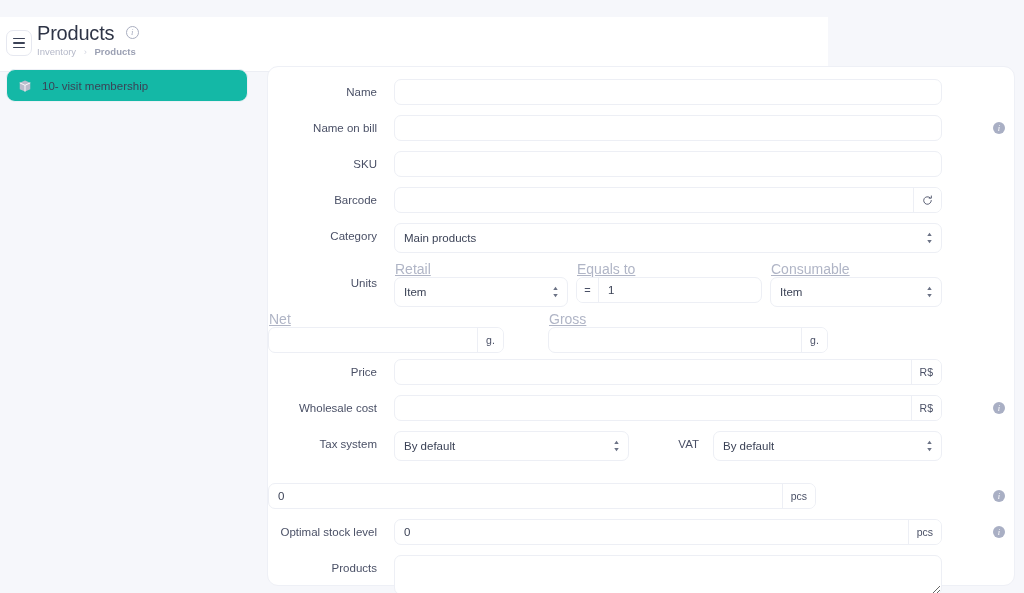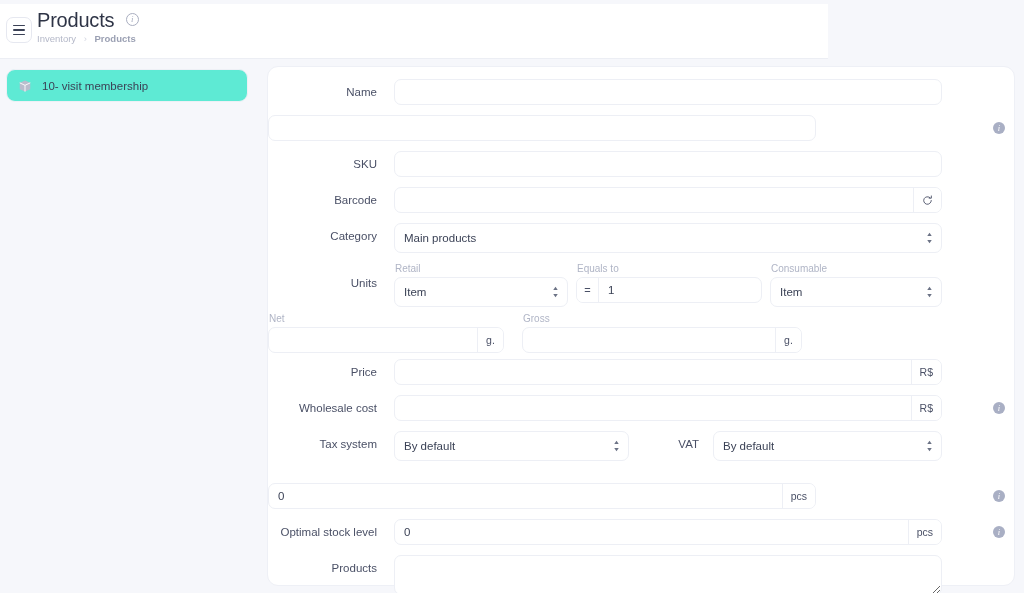--- a/index.html
+++ b/index.html
@@ -7,21 +7,21 @@
     margin: 0; padding: 0;
     width: 1024px; height: 593px;
     background: #f6f7fb;
     font-family: "Liberation Sans", sans-serif;
     color: #3b4256;
     overflow: hidden;
   }
 
   
   .topbar {
-    position: absolute; left: 0; top: 4px;
+    position: absolute; left: 0; top: 17px;
     width: 828px; height: 55px;
     background: #ffffff;
     border-bottom: 1px solid #eceef4;
   }
   .hamburger {
     position: absolute; left: 6px; top: 13px;
     width: 26px; height: 26px;
     border: 1px solid #e6e8f0;
     border-radius: 7px;
     background: #ffffff;
@@ -58,21 +58,21 @@
   .breadcrumb .crumb.current { color: #9ba0b3; font-weight: bold; }
   .breadcrumb .sep { margin: 0 5px; color: #d2d5e0; }
 
   
   .left-panel {
     position: absolute; left: 6px; top: 69px;
     width: 242px; height: 34px;
   }
   .product-item {
     width: 242px; height: 33px;
-    background: #5eead4;
+    background: #14b8a6;
     border: 1px solid #eef0f6;
     border-radius: 9px;
     display: flex; align-items: center;
     padding-left: 11px;
     cursor: pointer;
   }
   .box-icon { width: 14px; height: 14px; flex: none; margin-right: 10px; }
   .product-item-label { font-size: 11.5px; color: #3b4256; }
 
   
@@ -158,23 +158,24 @@
   .group > .gprefix {
     flex: none;
     border-right: 1px solid #edeff5;
     display: flex; align-items: center; justify-content: center;
     font-size: 11px; color: #4a5066;
     width: 22px; background: #fff;
   }
   .gsuffix.clickable { cursor: pointer; }
 
   .sublabel {
-    font-size: 10px; color: #b0b5c6;
+    font-size: 14px; color: #b0b5c6;
     line-height: 12px; margin-bottom: 2px;
     padding-left: 1px;
+    text-decoration: underline;
   }
   .col { display: flex; flex-direction: column; }
 
   .info-dot {
     width: 12px; height: 12px; border-radius: 50%;
     background: #a9afc4; color: #fff;
     font-size: 8.5px; line-height: 12px; text-align: center;
     font-family: "Liberation Serif", serif; font-style: italic;
     flex: none; cursor: pointer;
   }
@@ -237,20 +238,21 @@
 
     <div class="row">
       <div class="row-label">Name</div>
       <div class="row-fields">
         <input class="inp" style="width: 548px;" value="" placeholder="">
       </div>
       <div class="info-slot empty"></div>
     </div>
 
     <div class="row">
+      <div class="row-label">Name on bill</div>
       <div class="row-fields">
         <input class="inp" style="width: 548px;" value="">
       </div>
       <div class="info-slot">
         <span class="info-dot">i</span>
       </div>
     </div>
 
     <div class="row">
       <div class="row-label">SKU</div>
@@ -318,21 +320,21 @@
               <path d="M4 1 6.6 4.6H1.4Z" fill="#6b7285"></path>
                 <path d="M4 13 1.4 9.4h5.2Z" fill="#6b7285"></path>
             </svg>
           </div>
         </div>
       </div>
       <div class="info-slot empty"></div>
     </div>
 
     <div class="row" style="margin-bottom:6px;">
-      <div class="row-fields" style="gap:18px;">
+      <div class="row-fields" style="gap:44px;">
         <div class="col" style="width:236px;">
           <div class="sublabel">Net</div>
           <div class="group">
             <input class="gin" value="" style="">
             <div class="gsuffix clickable">g.</div>
           </div>
         </div>
         <div class="col" style="width:280px;">
           <div class="sublabel">Gross</div>
           <div class="group">

